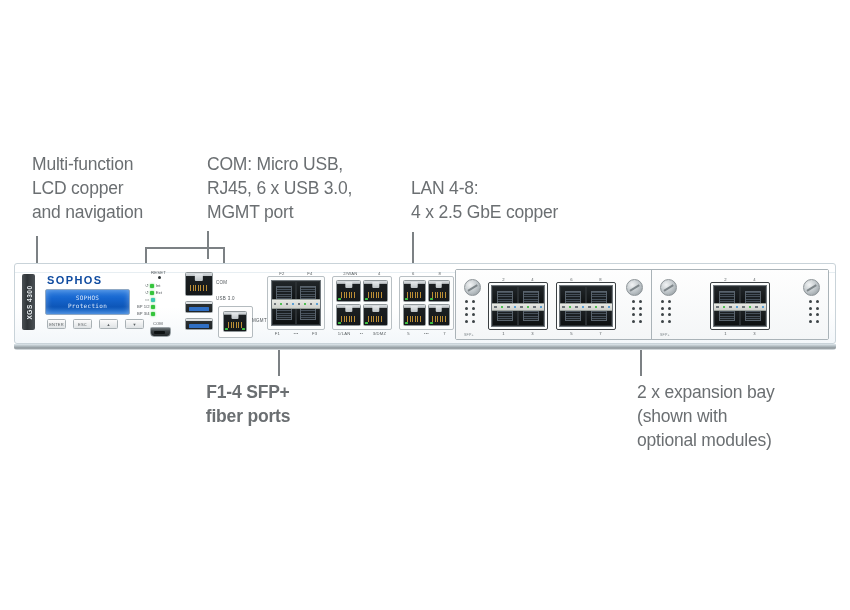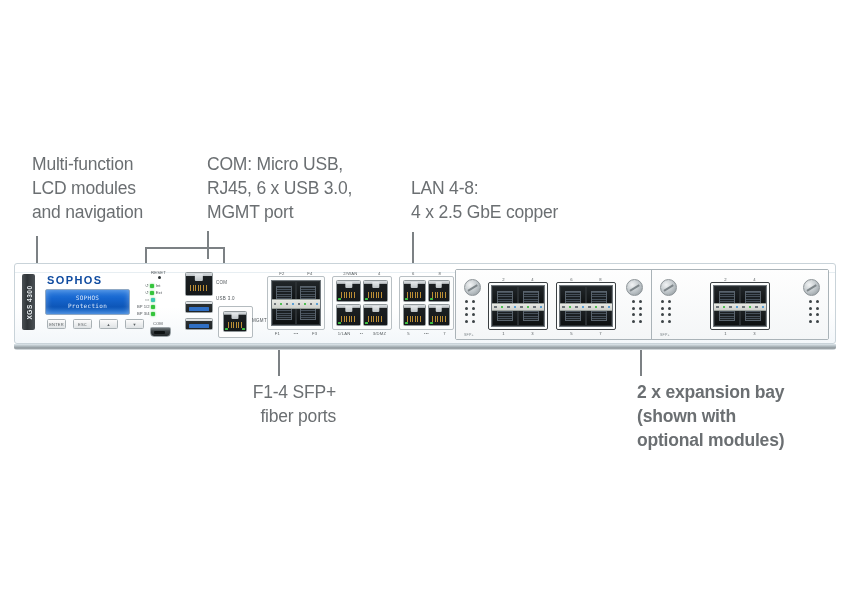--- a/index.html
+++ b/index.html
@@ -20,22 +20,22 @@
     color: #6b6f72;
     font-size: 17.5px;
     line-height: 24px;
     font-weight: 500;
     letter-spacing: -0.2px;
     white-space: pre-line;
   }
   #callout-lcd      { left: 32px;  top: 152px; width: 170px; }
   #callout-com      { left: 207px; top: 152px; width: 200px; }
   #callout-lan      { left: 411px; top: 176px; width: 210px; }
-  #callout-sfp      { left: 136px; top: 380px; width: 200px; text-align: right; }
-  #callout-bays     { left: 637px; top: 380px; width: 210px; font-weight: bold; }
+  #callout-sfp      { left: 148px; top: 380px; width: 200px; text-align: center; font-weight: bold; }
+  #callout-bays     { left: 637px; top: 380px; width: 210px; }
 
   
   .leader {
     position: absolute;
     background: #7c8184;
   }
   .leader-v { width: 2px; }
   .leader-h { height: 2px; }
 
   
@@ -337,21 +337,21 @@
   .vent i { display: block; width: 3px; height: 3px; border-radius: 50%; background: #3d4447; }
   .bay-tag {
     position: absolute; bottom: 2px;
     font-size: 3.6px; color: #7d8589; letter-spacing: .2px;
   }
 </style>
 </head>
 <body>
 
 <div class="callout" id="callout-lcd">Multi-function
-LCD modules
+LCD copper
 and navigation</div>
 <div class="callout" id="callout-com">COM: Micro USB,
 RJ45, 6 x USB 3.0,
 MGMT port</div>
 <div class="callout" id="callout-lan">LAN 4-8:
 4 x 2.5 GbE copper</div>
 <div class="callout" id="callout-sfp">F1-4 SFP+
 fiber ports</div>
 <div class="callout" id="callout-bays">2 x expansion bay
 (shown with

